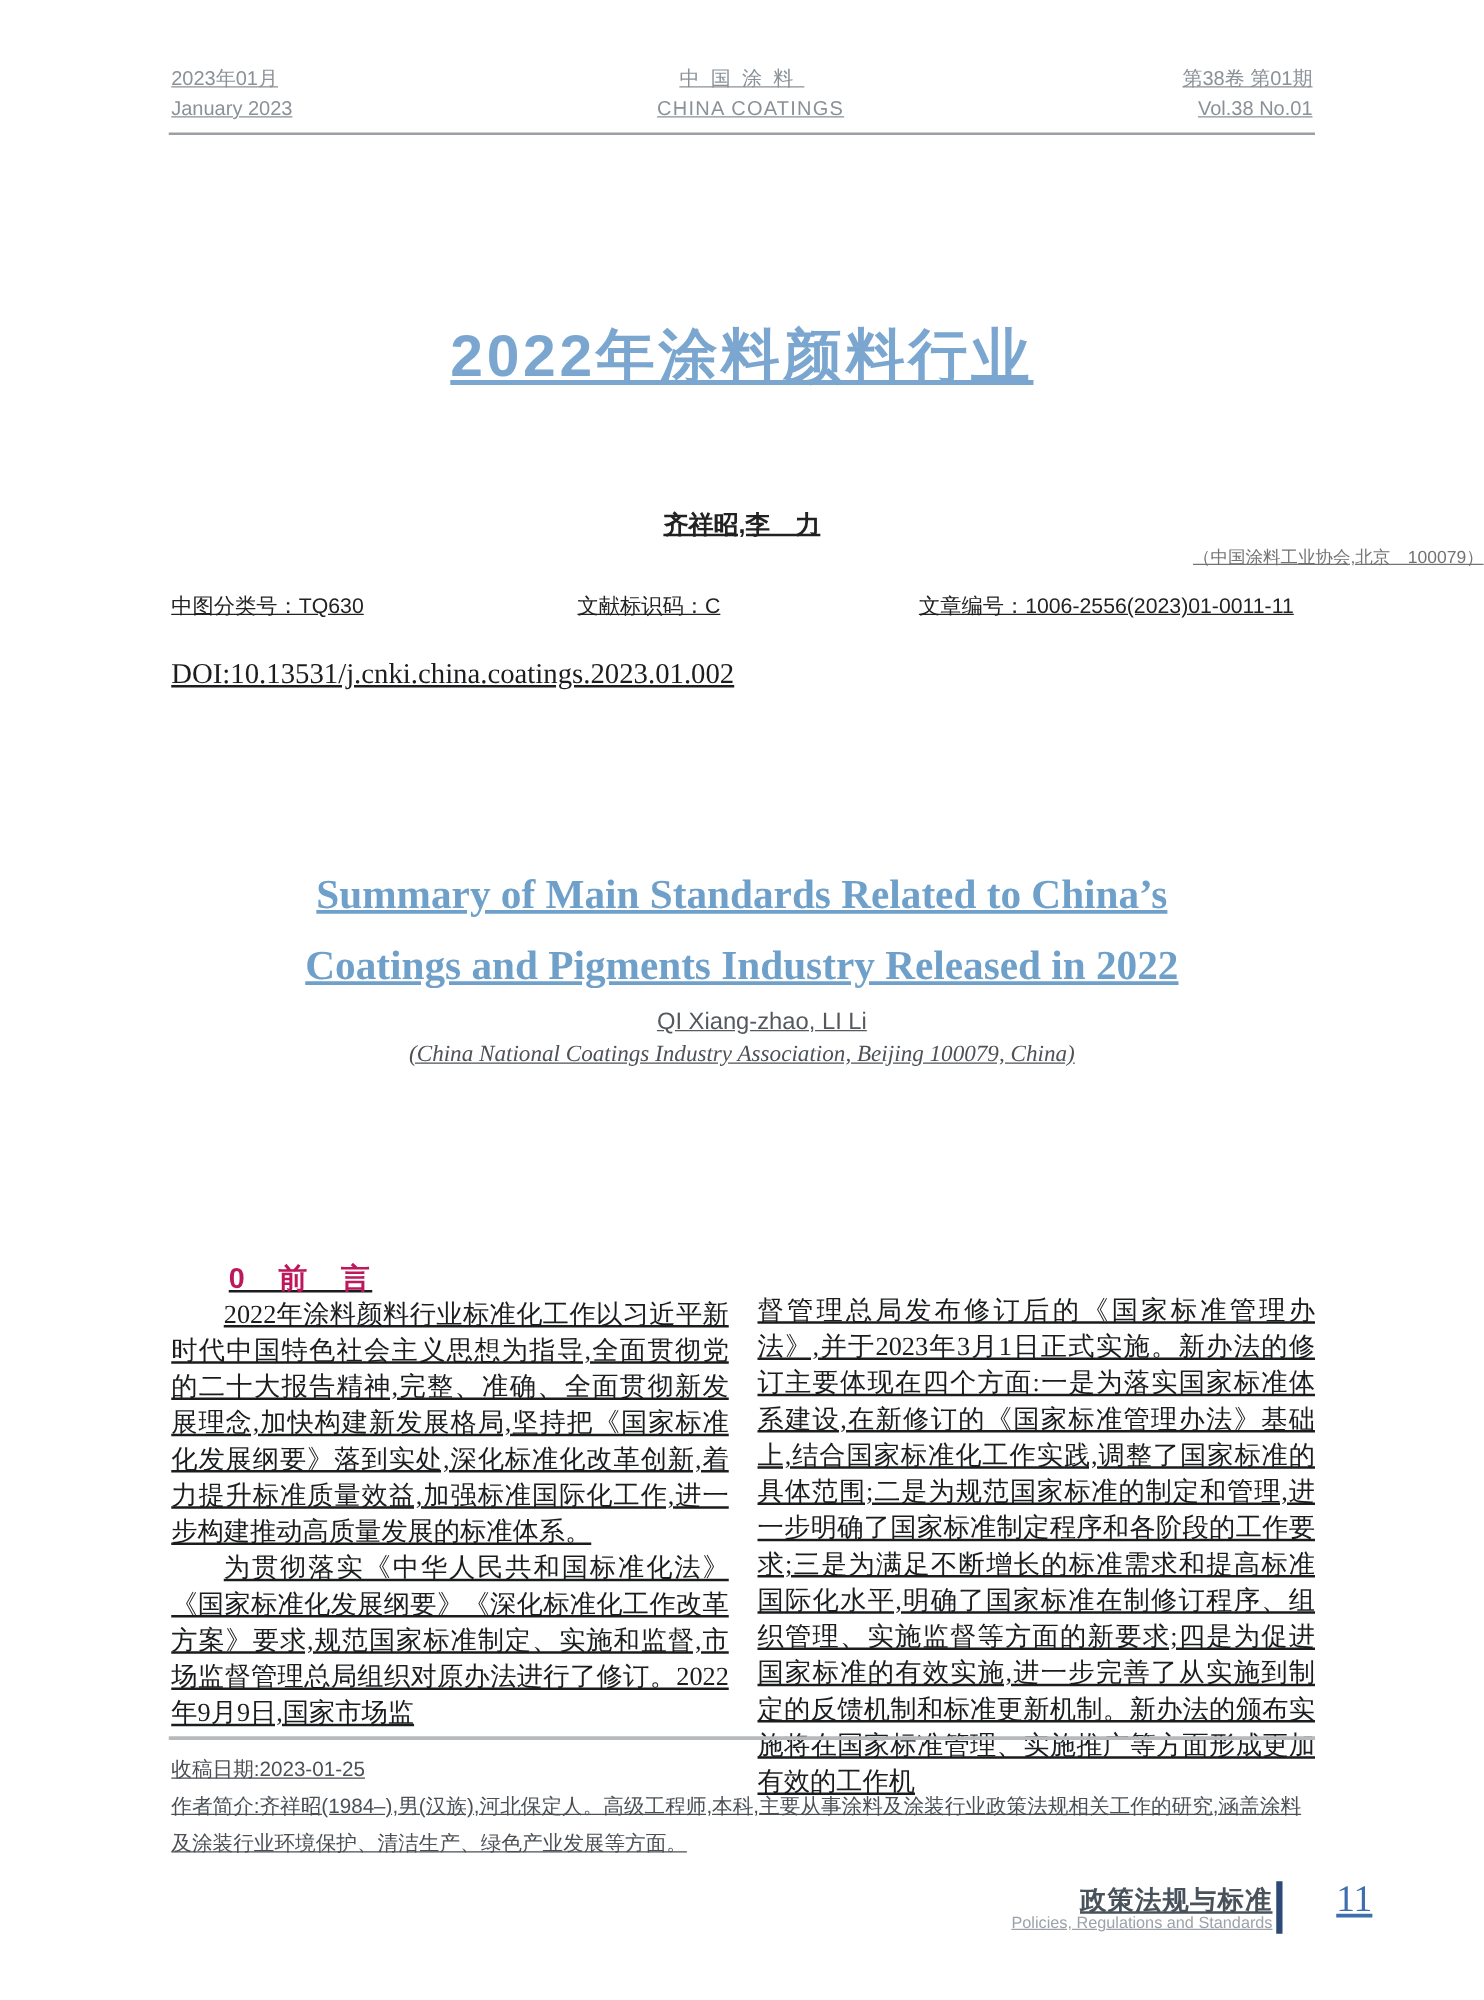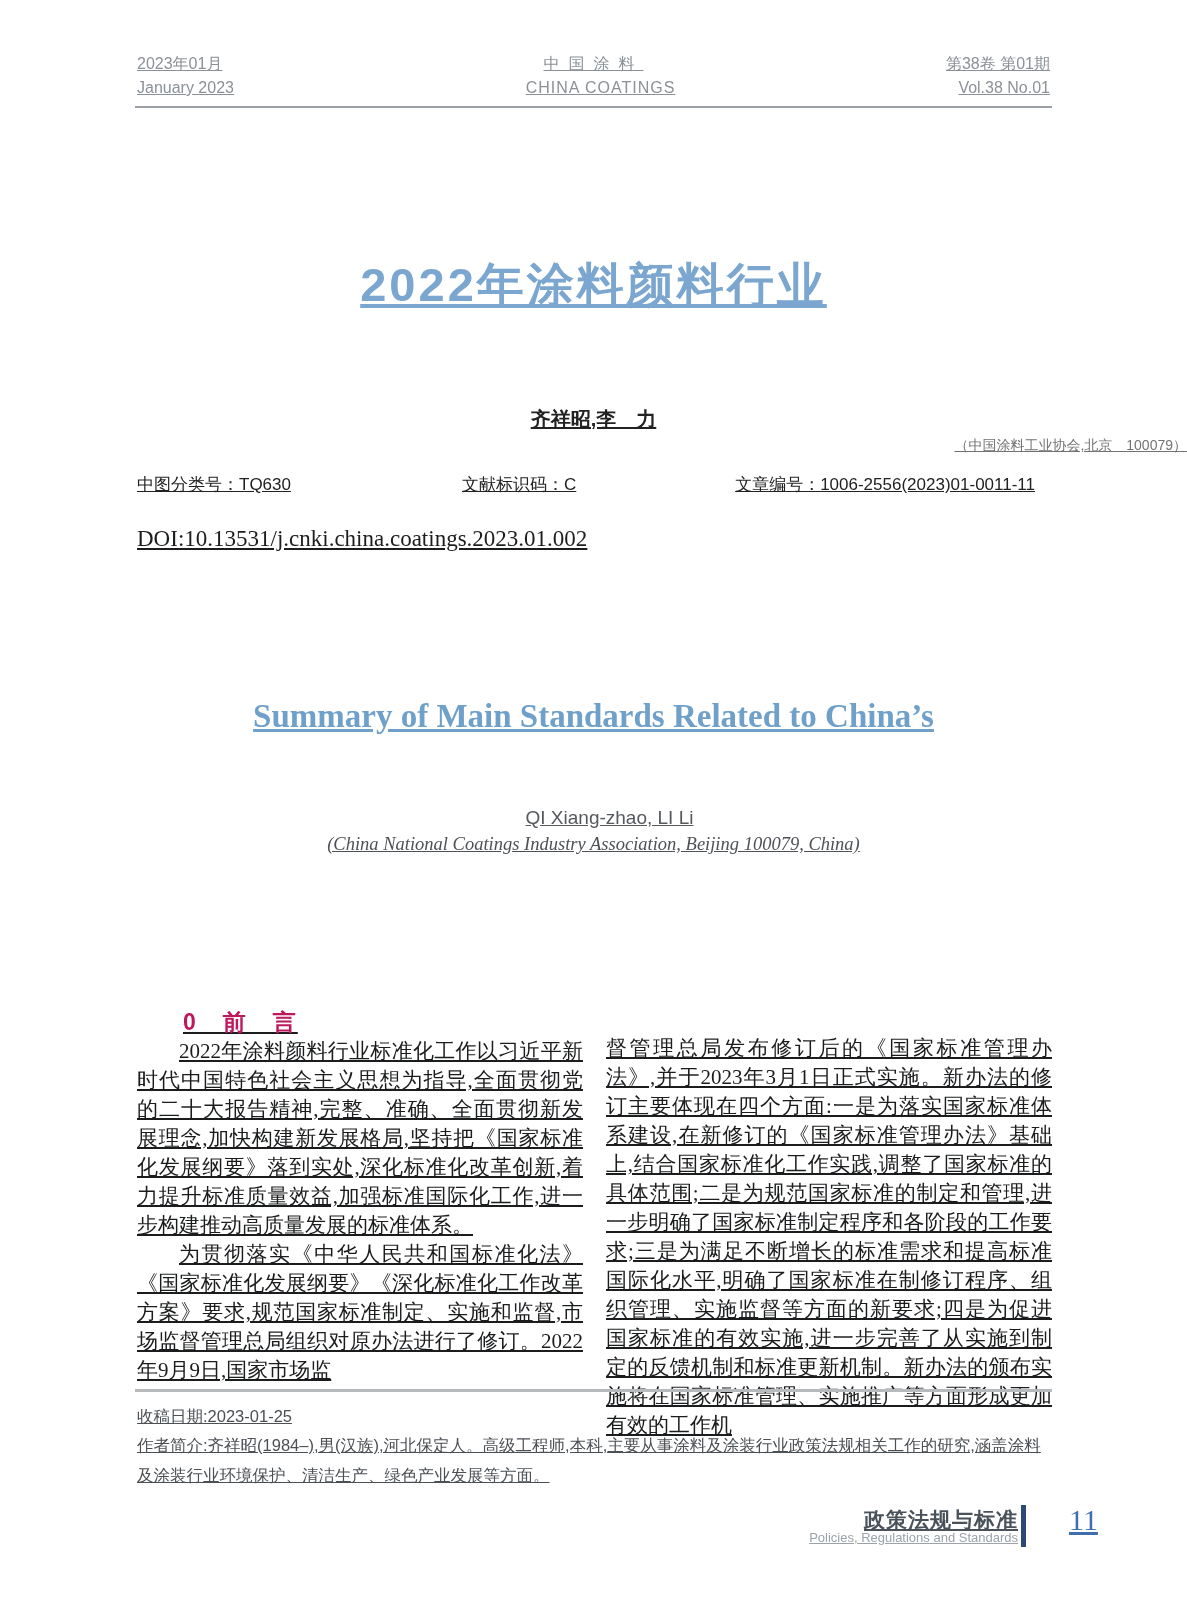--- a/index.html
+++ b/index.html
@@ -107,20 +107,21 @@
 <div class="abs zh-authors">齐祥昭,李　力</div>
 <div class="abs zh-affil">（中国涂料工业协会,北京　100079）</div>
 
 <div class="abs meta meta-left">中图分类号：TQ630</div>
 <div class="abs meta meta-center">文献标识码：C</div>
 <div class="abs meta meta-right">文章编号：1006-2556(2023)01-0011-11</div>
 <div class="abs doi">DOI:10.13531/j.cnki.china.coatings.2023.01.002</div>
 
 <div class="abs en-title">
   <div>Summary of Main Standards Related to China’s</div>
+  <div>Coatings and Pigments Industry Released in 2022</div>
 </div>
 <div class="abs en-authors">QI Xiang-zhao, LI Li</div>
 <div class="abs en-affil">(China National Coatings Industry Association, Beijing 100079, China)</div>
 
 <div class="abs col col-left">
   <p class="sec-head">0　前　言</p>
   <p>2022年涂料颜料行业标准化工作以习近平新时代中国特色社会主义思想为指导,全面贯彻党的二十大报告精神,完整、准确、全面贯彻新发展理念,加快构建新发展格局,坚持把《国家标准化发展纲要》落到实处,深化标准化改革创新,着力提升标准质量效益,加强标准国际化工作,进一步构建推动高质量发展的标准体系。</p>
   <p>为贯彻落实《中华人民共和国标准化法》《国家标准化发展纲要》《深化标准化工作改革方案》要求,规范国家标准制定、实施和监督,市场监督管理总局组织对原办法进行了修订。2022年9月9日,国家市场监</p>
 </div>
 <div class="abs col col-right">

